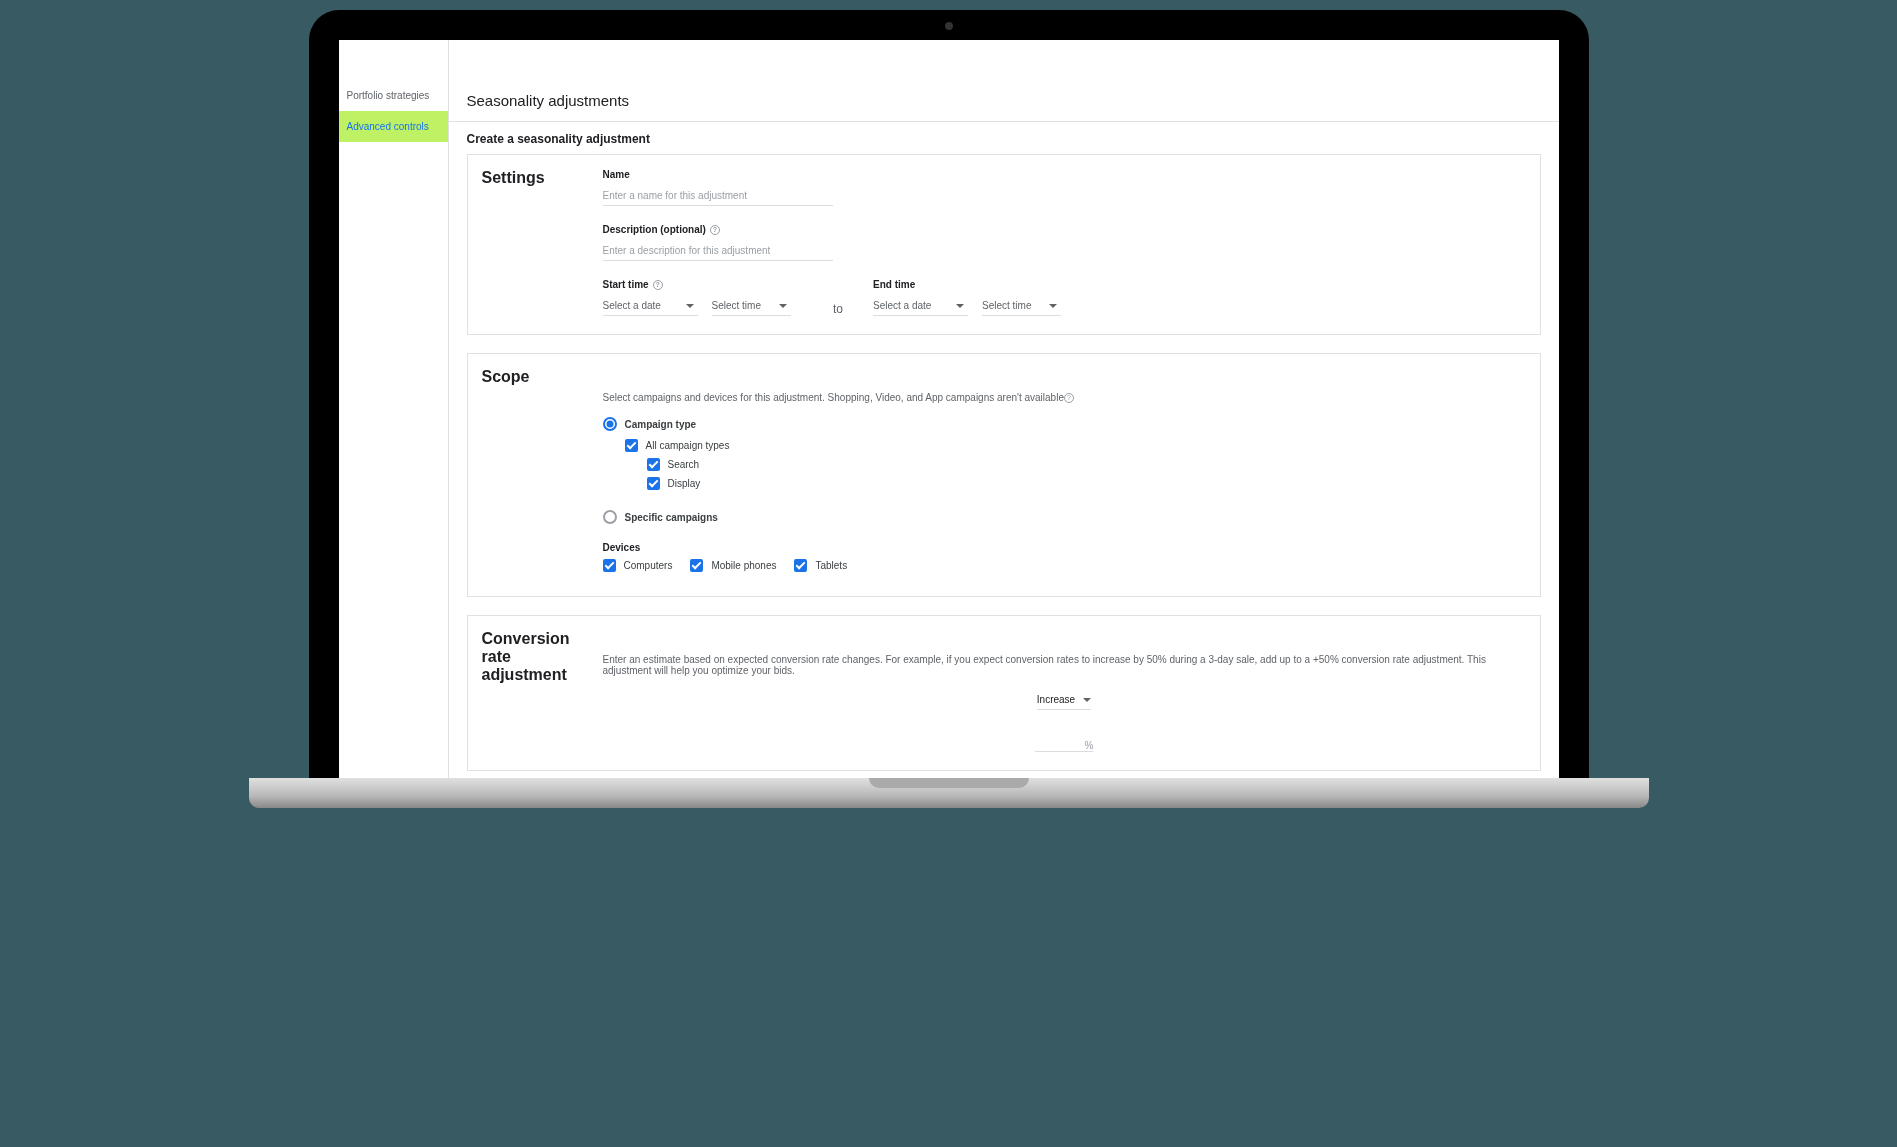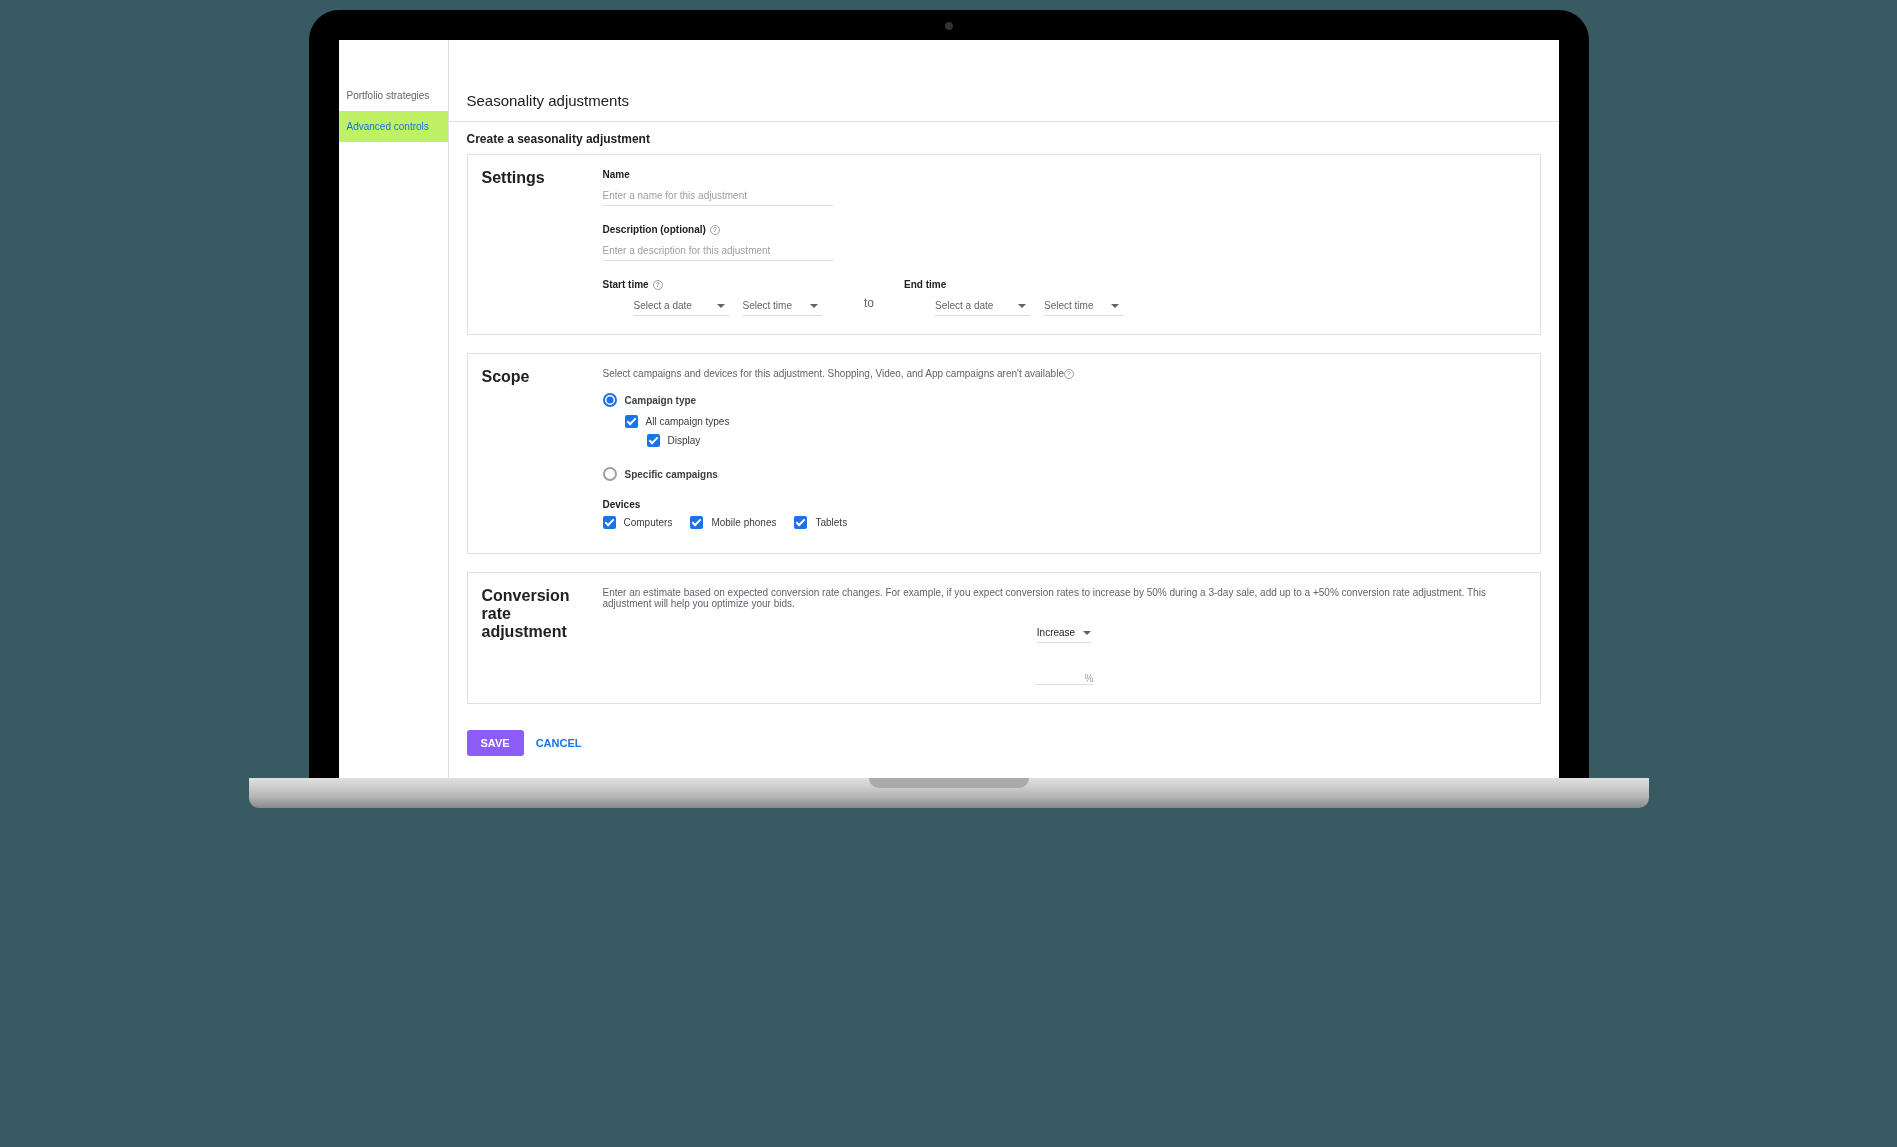--- a/index.html
+++ b/index.html
@@ -134,23 +134,22 @@
   }
   .text-input::placeholder { color: #9aa0a6; }
   .time-row {
     display: flex;
     gap: 30px;
     align-items: flex-start;
   }
   .time-group { }
   .select-row {
     display: flex;
-    align-items: flex-start;
+    align-items: flex-end;
     gap: 14px;
-    margin-left: 31px;
   }
   .select {
     border: none;
     border-bottom: 1px solid #dadce0;
     padding: 4px 4px 4px 0;
     font-size: 10px;
     color: #5f6368;
     display: flex;
     align-items: center;
     justify-content: space-between;
@@ -167,20 +166,21 @@
     border-top: 4px solid #5f6368;
   }
   .to-text { font-size: 12px; color: #5f6368; padding-left: 28px; }
   .helper-text {
     font-size: 10px;
     color: #5f6368;
     margin-bottom: 14px;
     display: flex;
     align-items: center;
     gap: 0;
+    margin-top: 24px;
   }
   .radio-row {
     display: flex;
     align-items: center;
     gap: 8px;
     margin-bottom: 8px;
   }
   .radio {
     width: 14px; height: 14px;
     border: 2px solid #9aa0a6;
@@ -348,20 +348,24 @@
             </div>
 
             <div class="radio-row">
               <div class="radio checked"></div>
               <span class="radio-label">Campaign type</span>
             </div>
             <div class="check-row indent-1">
               <div class="check"></div>
               <span class="check-label">All campaign types</span>
             </div>
+            <div class="check-row indent-2">
+              <div class="check"></div>
+              <span class="check-label">Search</span>
+            </div>
             <div class="check-row indent-2" style="margin-bottom:20px;">
               <div class="check"></div>
               <span class="check-label">Display</span>
             </div>
 
             <div class="radio-row" style="margin-bottom:18px;">
               <div class="radio"></div>
               <span class="radio-label">Specific campaigns</span>
             </div>
 

